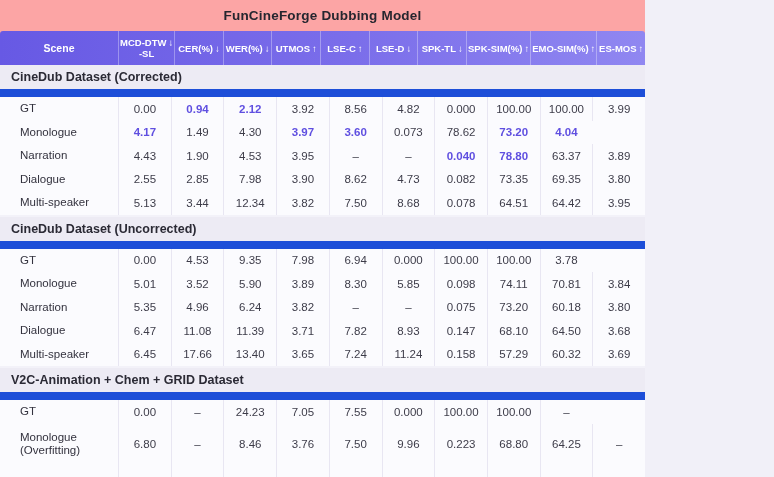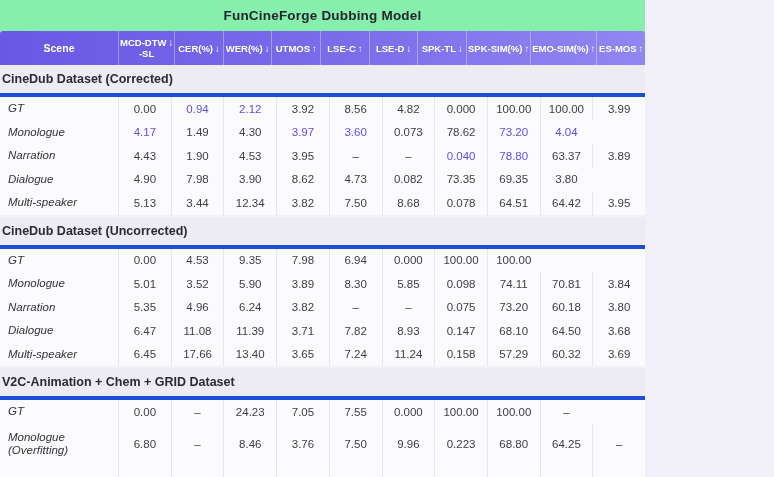--- a/index.html
+++ b/index.html
@@ -1,54 +1,54 @@
 <!DOCTYPE html>
 <html><head>
 <meta charset="utf-8">
 <style>
   * { margin:0; padding:0; box-sizing:border-box; }
   html,body { width:774px; height:477px; overflow:hidden;
     font-family:"Liberation Sans","DejaVu Sans",sans-serif; }
   body { background:#f1f0f8; }
 
-  .page { width:645px; height:477px; display:flex; flex-direction:column; background:#86efac; }
+  .page { width:645px; height:477px; display:flex; flex-direction:column; background:#fca5a5; }
 
   .title-bar { height:31px; flex:0 0 31px; display:flex; align-items:center; justify-content:center; }
   .title-bar .title { font-size:13.5px; font-weight:bold; color:#26262f; letter-spacing:.2px; }
 
   .grid { display:grid; grid-template-columns:118px repeat(10,1fr); }
 
   .thead { flex:0 0 34px; height:34px;
     background:linear-gradient(90deg,#6759e4 0%,#7b6eea 55%,#9087f1 100%);
     color:#ffffff; border-radius:3px 3px 0 0; }
   .th { display:flex; flex-direction:column; align-items:center; justify-content:center;
     font-size:9.5px; font-weight:bold; line-height:11px; text-align:center;
     border-left:1px solid rgba(255,255,255,.32); padding:0 1px; }
   .th.first { border-left:none; font-size:10.5px; }
   .th-line { display:flex; align-items:flex-end; justify-content:center; white-space:nowrap; }
   .arrow { margin-left:2px; font-size:9.5px; }
 
   .tbody { flex:1 1 auto; display:flex; flex-direction:column; }
 
   .section-band { flex:0 0 32px; height:32px; display:flex; align-items:center;
-    padding-left:2px; background:#edebf4; border-bottom:4px solid #1d4ed8; }
+    padding-left:11px; background:#edebf4; border-bottom:8px solid #1d4ed8; }
   .section-band .heading { font-size:12.5px; font-weight:bold; color:#2b2a35; }
 
   .block { background:#fbfbfe; border-bottom:2px solid #f3f2f9; display:flex; flex-direction:column; }
   .block.grow { flex:1 1 auto; border-bottom:none; }
 
   .tr { flex:0 0 23.5px; height:23.5px; }
   .tr.tall { flex:0 0 40px; height:40px; }
   .tr.filler { flex:1 1 auto; height:auto; }
 
   .td { display:flex; align-items:center; justify-content:center;
     font-size:11.5px; color:#3d3c49; border-left:1px solid #e8e6f2; }
-  .td.scene { justify-content:flex-start; padding-left:8px; border-left:none;
-    color:#33323e; white-space:pre-line; line-height:13px;font-style:italic; }
-  .td.hl { color:#5f4fe0; font-weight:normal; }
+  .td.scene { justify-content:flex-start; padding-left:20px; border-left:none;
+    color:#33323e; white-space:pre-line; line-height:13px; }
+  .td.hl { color:#5f4fe0; font-weight:bold; }
 </style>
 </head>
 <body>
 
 <div class="page">
   <div class="title-bar">
     <span class="title">FunCineForge Dubbing Model</span>
   </div>
 
   <div class="thead grid">
@@ -158,21 +158,22 @@
           <div class="td">3.95</div>
           <div class="td">–</div>
           <div class="td">–</div>
           <div class="td hl">0.040</div>
           <div class="td hl">78.80</div>
           <div class="td">63.37</div>
           <div class="td">3.89</div>
         </div>
         <div class="tr grid">
           <div class="td scene">Dialogue</div>
-          <div class="td">4.90</div>
+          <div class="td">2.55</div>
+          <div class="td">2.85</div>
           <div class="td">7.98</div>
           <div class="td">3.90</div>
           <div class="td">8.62</div>
           <div class="td">4.73</div>
           <div class="td">0.082</div>
           <div class="td">73.35</div>
           <div class="td">69.35</div>
           <div class="td">3.80</div>
         </div>
         <div class="tr grid">
@@ -196,20 +197,21 @@
         <div class="tr grid">
           <div class="td scene">GT</div>
           <div class="td">0.00</div>
           <div class="td">4.53</div>
           <div class="td">9.35</div>
           <div class="td">7.98</div>
           <div class="td">6.94</div>
           <div class="td">0.000</div>
           <div class="td">100.00</div>
           <div class="td">100.00</div>
+          <div class="td">3.78</div>
         </div>
         <div class="tr grid">
           <div class="td scene">Monologue</div>
           <div class="td">5.01</div>
           <div class="td">3.52</div>
           <div class="td">5.90</div>
           <div class="td">3.89</div>
           <div class="td">8.30</div>
           <div class="td">5.85</div>
           <div class="td">0.098</div>

